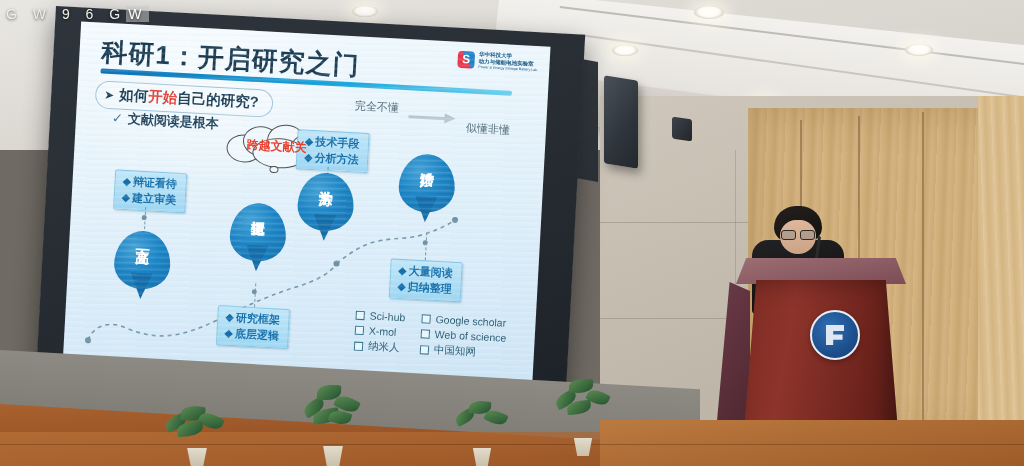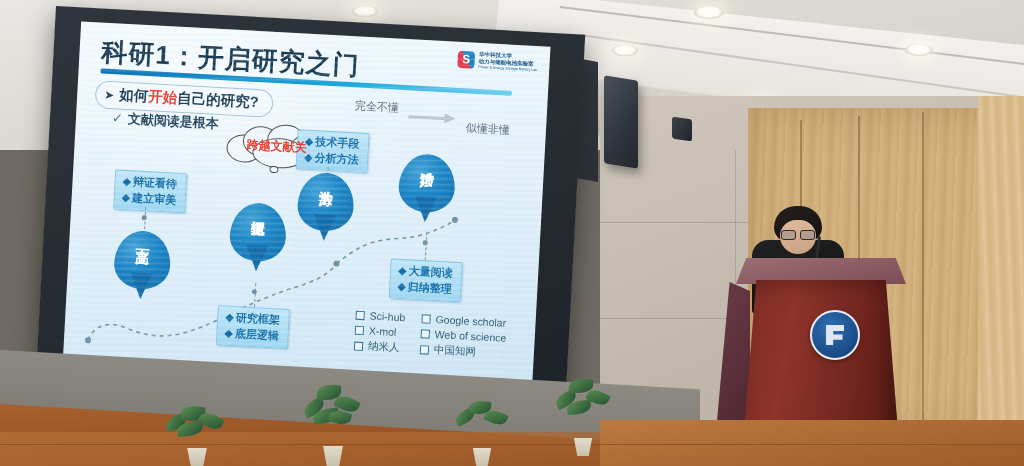--- a/index.html
+++ b/index.html
@@ -425,14 +425,15 @@
   <div class="plant" style="left:552px;top:398px;width:62px;height:58px;">
     <div class="pot" style="width:24px;height:18px;"></div>
     <div class="leaves" style="width:60px;height:42px;">
       <div class="leaf" style="left:2px;top:14px;width:22px;height:13px;transform:rotate(-28deg);"></div>
       <div class="leaf" style="left:16px;top:0px;width:24px;height:14px;transform:rotate(2deg);"></div>
       <div class="leaf" style="left:34px;top:12px;width:22px;height:13px;transform:rotate(26deg);"></div>
       <div class="leaf" style="left:14px;top:22px;width:24px;height:13px;transform:rotate(-6deg);"></div>
     </div>
   </div>
 
+  <div class="wm"><span>G W 9 6 G</span><span class="wm-hl">W</span></div>
 
 </div>
 
 </body></html>

